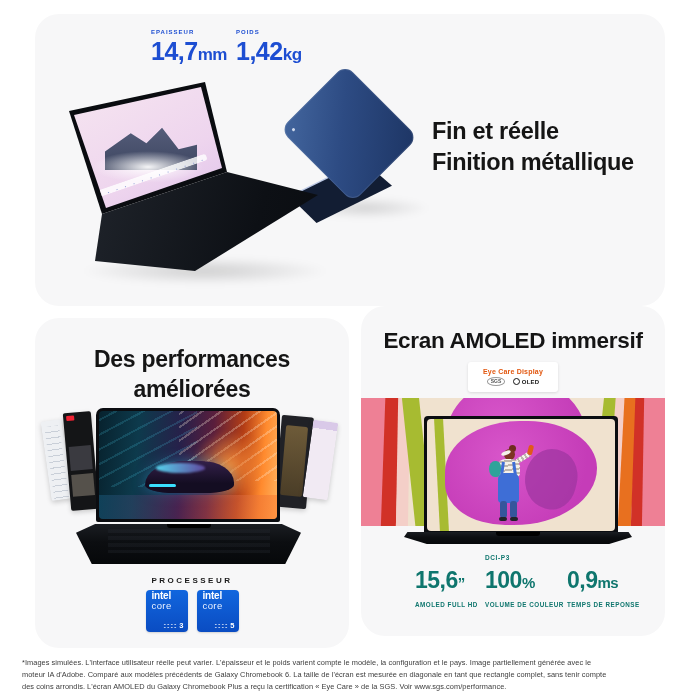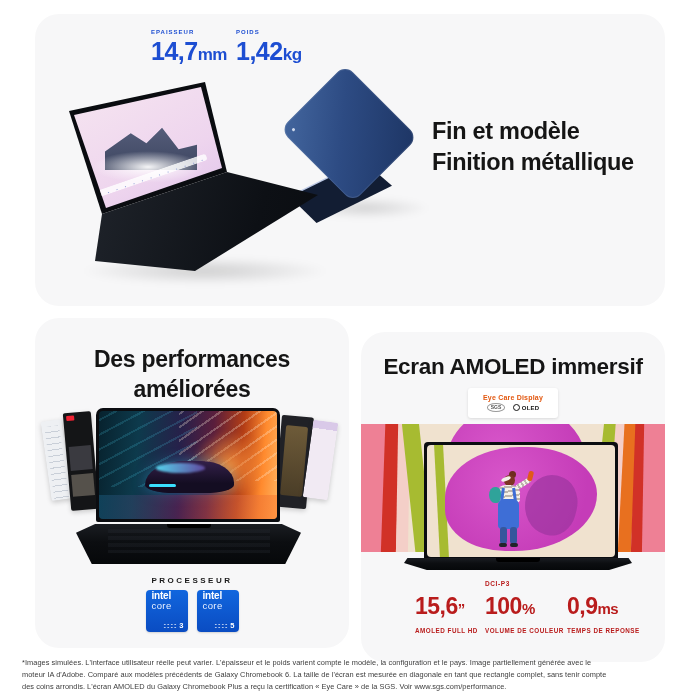--- a/index.html
+++ b/index.html
@@ -45,21 +45,21 @@
   .hv-blue-edge{position:absolute;left:240px;top:88px;width:102px;height:62px;
     clip-path:polygon(0 62%,72% 4%,76% 11%,3% 69%);background:#bcc8e4;}
   .hv-blue-lid{position:absolute;left:253px;top:13px;width:92px;height:103px;border-radius:11px;
     transform:rotate(-45deg);
     background:linear-gradient(140deg,#44679f 0%,#2d4b83 45%,#1d3564 100%);
     box-shadow:inset 0 0 0 1px rgba(255,255,255,.10);}
   .hv-blue-cam{position:absolute;left:8px;top:8px;width:3px;height:3px;border-radius:50%;background:#cfd9ec;}
 
   
   .perf-card{left:35px;top:318px;width:314px;height:330px;}
-  .amoled-card{left:361px;top:332px;width:304px;height:330px;}
+  .amoled-card{left:361px;top:306px;width:304px;height:330px;}
   .card-title{position:absolute;left:0;width:100%;text-align:center;margin:0;
               font-weight:700;color:#151515;letter-spacing:-0.3px;}
   .perf-title{top:16px;font-size:23px;line-height:1.32;margin-top:10px;}
   .perf-title span{display:block;}
   .amoled-title{top:22px;font-size:22.5px;}
 
   
   .app-screen{position:absolute;border-radius:2px;box-shadow:0 2px 5px rgba(0,0,0,.18);}
   .as1{left:11px;top:102px;width:21px;height:80px;background:#eef0f3;transform:rotate(-8deg);
     background-image:repeating-linear-gradient(180deg,transparent 0 5px,#c9cfd8 5px 6px);background-size:70% 100%;background-position:3px 6px;background-repeat:no-repeat;}
@@ -157,21 +157,21 @@
     background:repeating-linear-gradient(172deg,#f5f1ea 0 2.5px,#bdb6ae 2.5px 4.5px);}
   .p-bag{position:absolute;left:0;top:14px;width:12px;height:16px;border-radius:50% 40% 40% 50%;background:#2fa39a;}
   .p-strap-l{position:absolute;left:12px;top:15px;width:3px;height:13px;background:#3e6ed6;transform:rotate(8deg);}
   .p-strap-r{position:absolute;left:24px;top:15px;width:3px;height:13px;background:#3e6ed6;transform:rotate(-8deg);}
   .p-overalls{position:absolute;left:9px;top:26px;width:21px;height:30px;border-radius:6px 6px 4px 4px;background:#3e6ed6;}
   .p-leg-l{position:absolute;left:11px;top:54px;width:7px;height:17px;border-radius:3px;background:#35569c;}
   .p-leg-r{position:absolute;left:21px;top:54px;width:7px;height:17px;border-radius:3px;background:#35569c;}
   .p-shoe-l{position:absolute;left:10px;top:70px;width:8px;height:4px;border-radius:2px;background:#22242a;}
   .p-shoe-r{position:absolute;left:21px;top:70px;width:8px;height:4px;border-radius:2px;background:#22242a;}
 
-  .stats{position:absolute;left:0;top:248px;width:100%;height:70px;color:#b91c1c;}
+  .stats{position:absolute;left:0;top:248px;width:100%;height:70px;color:#0f766e;}
   .stat{position:absolute;top:0;}
   .stat-size{left:54px;} .stat-gamut{left:124px;} .stat-resp{left:206px;}
   .stat-pre{height:8px;font-size:6.5px;font-weight:700;letter-spacing:.6px;margin-bottom:7px;}
   .stat-val{font-size:23px;font-weight:700;line-height:1;letter-spacing:-0.5px;}
   .stat-val .s-unit{font-size:15px;font-weight:700;}
   .stat-sub{margin-top:9px;font-size:6.3px;font-weight:700;letter-spacing:.5px;}
 
   
   .footer{position:absolute;left:22px;top:657px;width:670px;color:#3c3c3c;}
   .footer div{font-size:7.4px;line-height:1.62;white-space:nowrap;letter-spacing:.05px;}
@@ -202,21 +202,21 @@
       <div class="hv-deck"></div>
       <div class="hv-bezel"></div>
       <div class="hv-wall">
         <div class="hv-mountain"></div>
         <div class="hv-fog"></div>
         <div class="hv-taskbar"></div>
       </div>
     </div>
 
     <h1 class="headline">
-      <span>Fin et modèle</span>
+      <span>Fin et réelle</span>
       <span>Finition métallique</span>
     </h1>
   </section>
 
   <section class="card perf-card">
     <h2 class="card-title perf-title">
       <span>Des performances</span>
       <span>améliorées</span>
     </h2>
 

